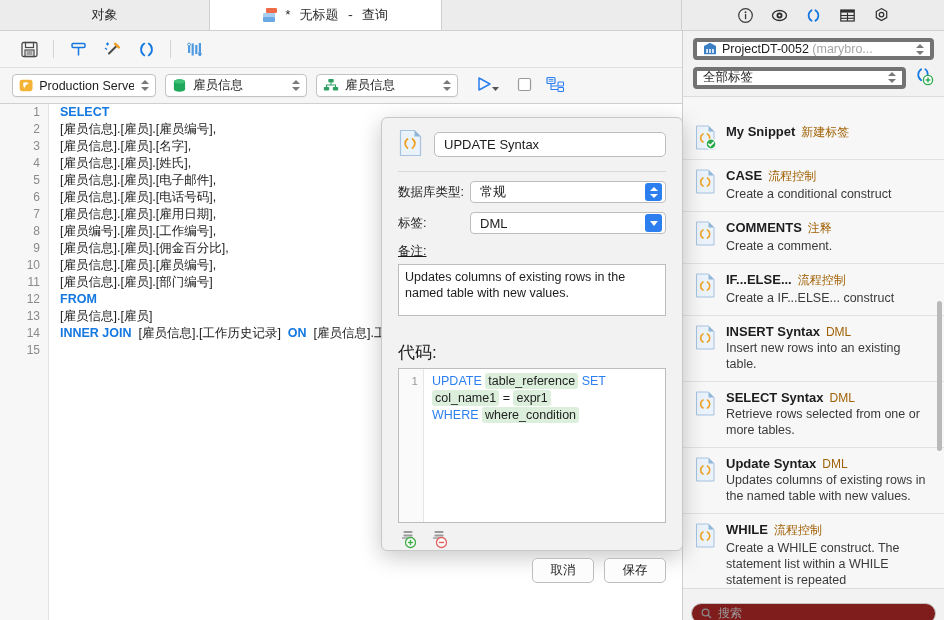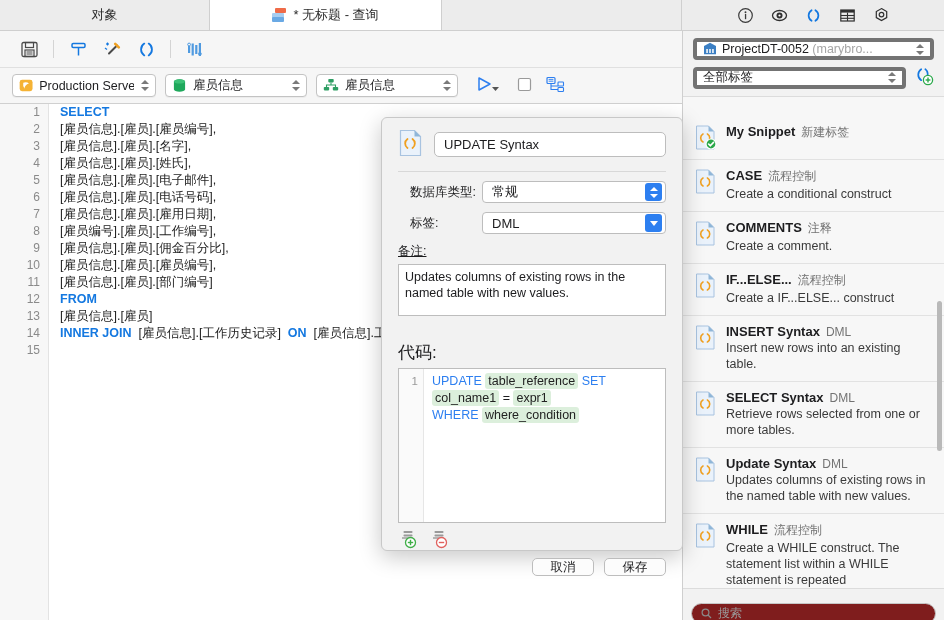--- a/index.html
+++ b/index.html
@@ -12,21 +12,21 @@
     overflow:hidden;
     position:relative;
     color:#1d1d1f;
   }
 
   
   #tabbar {
     position:absolute; left:0; top:0; width:944px; height:31px;
     background:#ececec;
     border-bottom:1px solid #cfcfcf;
-    display:flex; align-items:stretch;
+    display:flex; align-items:stretch;font-family:Liberation Mono, monospace;
   }
   .tab {
     display:flex; align-items:center; justify-content:center;
     font-size:13px; color:#2b2b2b;
     border-right:1px solid #cfcfcf;
     padding:0 10px; gap:5px;
     background:#ececec;
   }
   .tab.inactive { width:210px; }
   .tab.active { width:232px; background:#ffffff; }
@@ -105,21 +105,21 @@
   #sblist{
     position:absolute; left:0; top:85px; right:0; bottom:32px; overflow:hidden;
     background:#f7f7f7;
   }
   .snip{
     display:flex; gap:9px; padding:8px 10px 9px 12px; border-bottom:1px solid #e2e2e2;
     align-items:flex-start;
   }
   .snip .txt{ flex:1; min-width:0; }
   .snip .title{ font-size:13px; font-weight:bold; color:#1d1d1f; display:flex; gap:6px; align-items:baseline; flex-wrap:wrap;}
-  .snip .cat{ font-size:12px; font-weight:normal; color:#737373; }
+  .snip .cat{ font-size:12px; font-weight:normal; color:#a16207; }
   .snip .desc{ font-size:12.5px; color:#3a3a3a; line-height:16px; margin-top:1px;}
   .snipicon{ width:22px; height:25px; position:relative; flex:0 0 22px; margin-top:1px;}
   #sbsearchwrap{
     position:absolute; left:0; right:0; bottom:0; height:32px; background:#f2f2f2;
     border-top:1px solid #dcdcdc; display:flex; align-items:center; padding:0 8px;
   }
   #sbsearch{
     flex:1; height:21px; background:#7f1d1d; border:1px solid #c6c6c6; border-radius:11px;
     display:flex; align-items:center; gap:6px; padding:0 9px; font-size:12px; color:#9a9a9a;margin-top:17px;
   }
@@ -137,21 +137,21 @@
     background:#f2f2f2; border:1px solid #c8c8c8; border-radius:6px;
     box-shadow:0 6px 22px rgba(0,0,0,0.22);
   }
   #dlg-head{ display:flex; align-items:center; gap:10px; padding:11px 16px 0 16px;}
   #dlg-title-input{
     flex:1; height:25px; background:#ffffff; border:1px solid #bdbdbd; border-radius:5px;
     display:flex; align-items:center; padding:0 9px; font-size:13px; color:#1d1d1f;
   }
   #dlg-rule{ height:1px; background:#d8d8d8; margin:11px 16px 0 16px;}
   .frow{ display:flex; align-items:center; padding:0 16px; margin-top:9px;}
-  .flabel{ width:72px; font-size:12.5px; color:#1d1d1f;margin-left:12px;}
+  .flabel{ width:72px; font-size:12.5px; color:#1d1d1f;}
   .fselect{
     flex:1; height:22px; background:#ffffff; border:1px solid #bdbdbd; border-radius:4px;
     display:flex; align-items:center; padding:0 3px 0 9px; font-size:13px;
   }
   .fselect .val{ flex:1; }
   .bluestep{
     width:17px; height:18px; background:#2d7ff0; border-radius:3px; position:relative; flex:0 0 17px;
   }
   .bluestep:before,.bluestep:after{
     content:""; position:absolute; left:4.5px; border-left:4px solid transparent; border-right:4px solid transparent;
@@ -183,21 +183,21 @@
   }
   #dlg-code-body{
     margin-left:26px; padding:4px 6px 0 7px; line-height:17px; font-size:12.5px;
     font-family:"Liberation Sans","DejaVu Sans",sans-serif;
   }
   .tok{ background:#dcefdc; border-radius:3px; padding:1px 3px; color:#222;}
   .ckw{ color:#2d7ff0; }
   #dlg-smallbtns{ display:flex; gap:11px; padding:6px 0 0 17px; }
   #dlg-actions{ display:flex; justify-content:flex-end; gap:10px; padding:6px 16px 0 0;}
   .dbtn{
-    min-width:62px; height:18px; border:1px solid #bdbdbd; border-radius:5px;
+    min-width:62px; height:25px; border:1px solid #bdbdbd; border-radius:5px;
     background:#fcfcfc; display:flex; align-items:center; justify-content:center;
     font-size:12.5px; color:#1d1d1f;
   }
 </style>
 </head>
 <body>
 
 <div id="tabbar">
   <div class="tab inactive">
     <span>对象</span>

